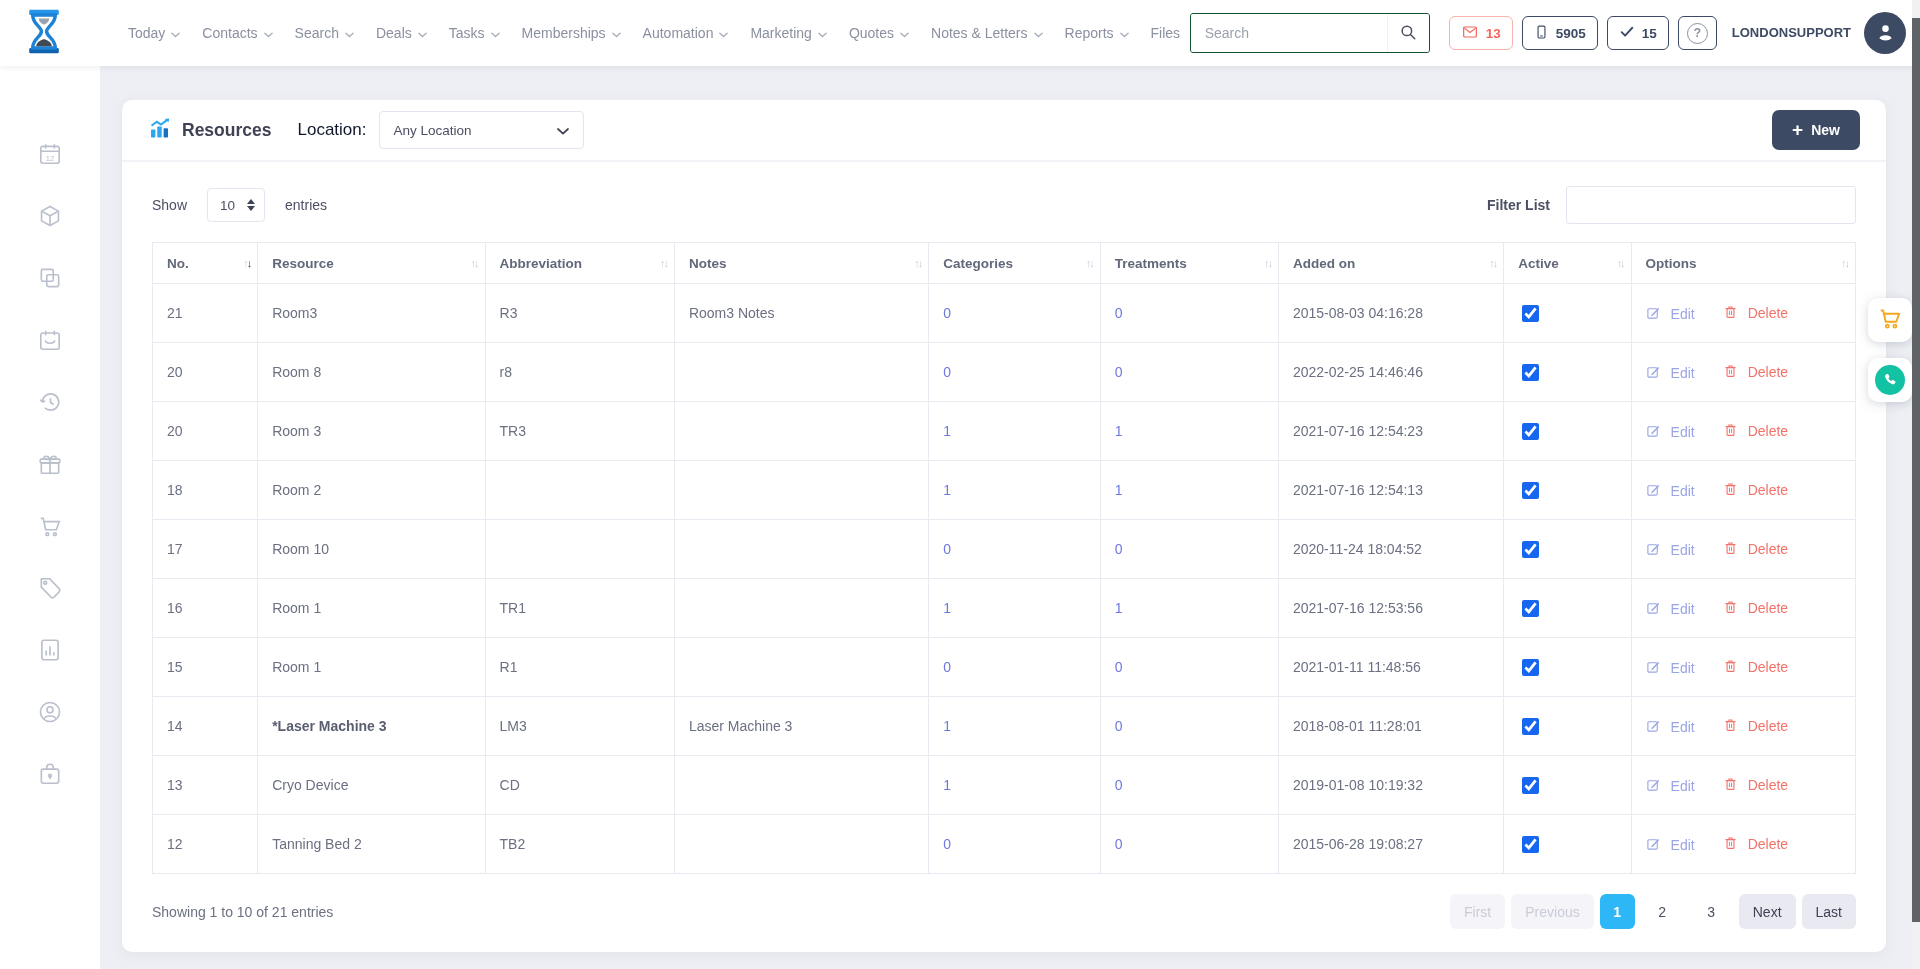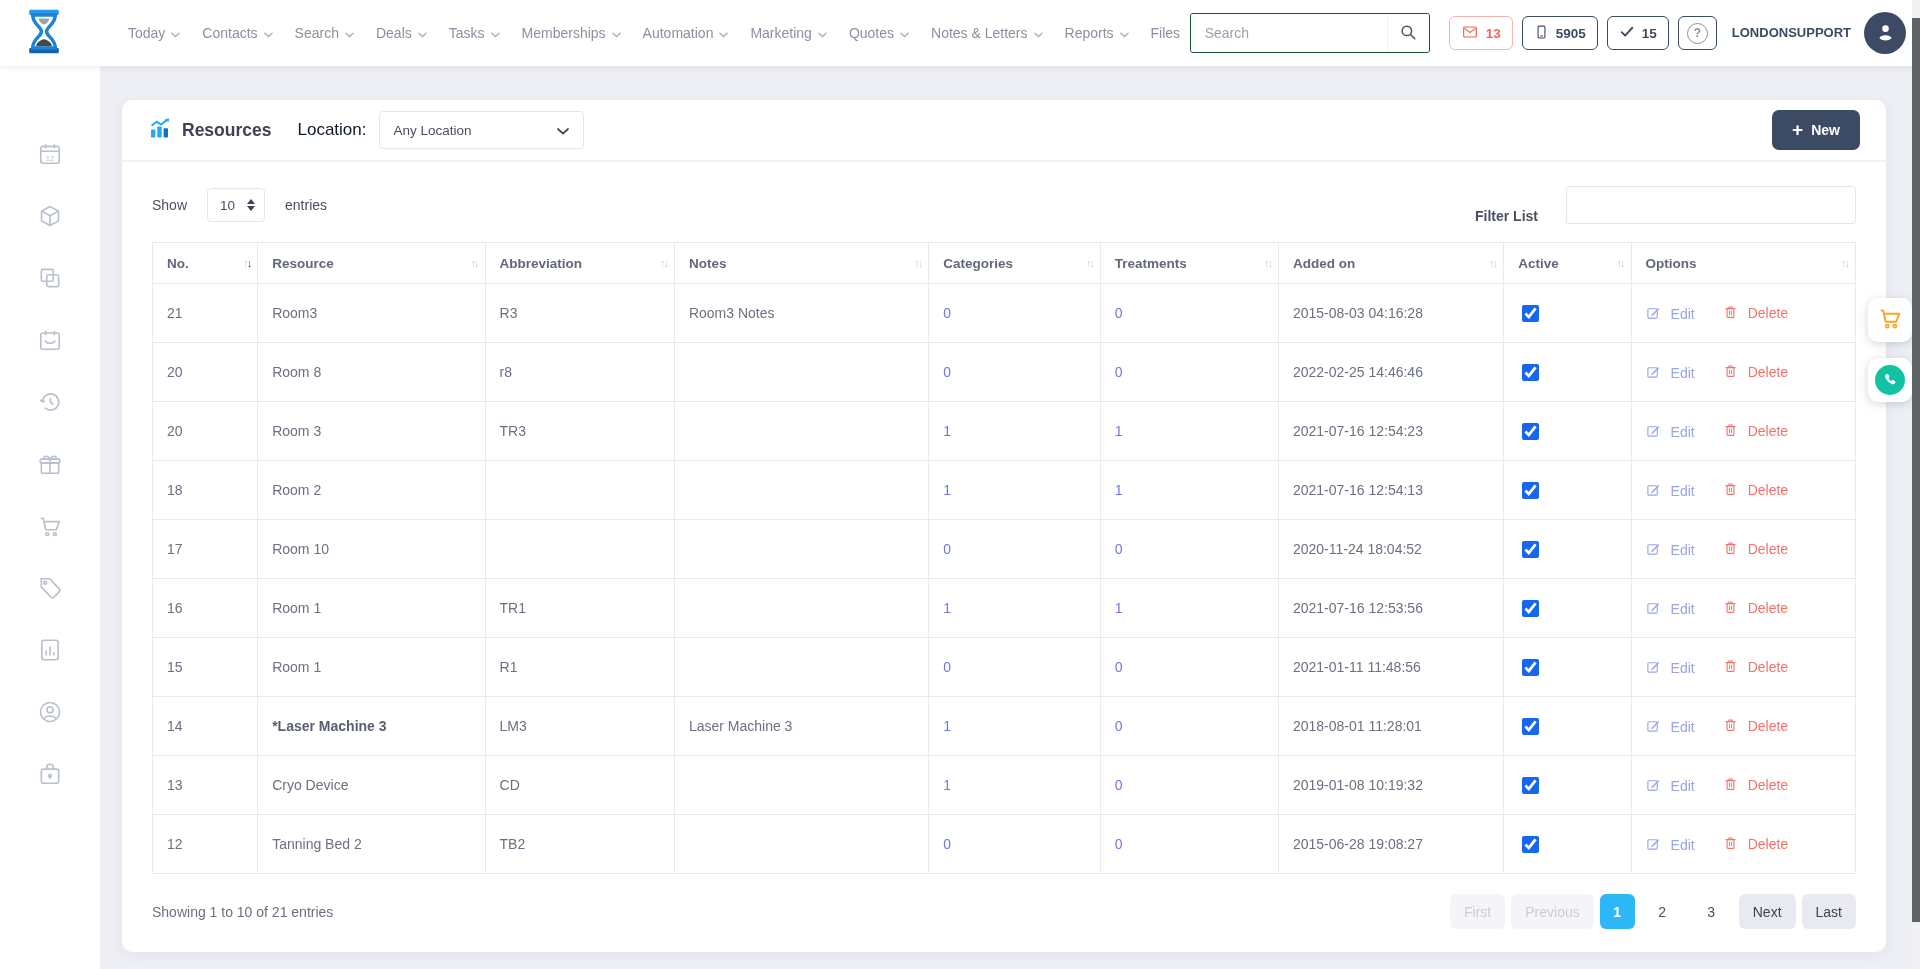--- a/index.html
+++ b/index.html
@@ -45,21 +45,21 @@
            font-size:14px;font-weight:700;display:flex;align-items:center;justify-content:center;gap:8px;cursor:pointer;}
   .plus{font-size:19px;font-weight:700;line-height:1;margin-top:-2px;}
 
   .card-body{padding:0 30px;}
   .list-controls{display:flex;align-items:center;justify-content:space-between;margin:24px 0 18px;}
   .show-entries{display:flex;align-items:center;gap:20px;font-size:14px;color:#4a4f63;}
   .entries-select{width:58px;height:34px;padding:0 9px 0 12px;}
   .spin{display:flex;flex-direction:column;align-items:center;}
   .tri-up{width:0;height:0;border-left:4px solid transparent;border-right:4px solid transparent;border-bottom:5px solid #3f4254;margin-bottom:2px;}
   .tri-down{width:0;height:0;border-left:4px solid transparent;border-right:4px solid transparent;border-top:5px solid #3f4254;}
-  .filter{display:flex;align-items:flex-end;gap:28px;font-size:14px;color:#4a4f63;font-weight:700;}
+  .filter{display:flex;align-items:center;gap:16px;font-size:14px;color:#4a4f63;font-weight:700;}
   .filter input{width:268px;height:36px;border:1px solid #e2e6ee;border-radius:3px;padding:0 10px;font-size:14px;color:#555;outline:none;}
 
   table{width:100%;border-collapse:collapse;table-layout:fixed;}
   th{height:41px;border:1px solid #e7eaf1;font-size:13.5px;color:#62687a;font-weight:700;text-align:left;
      padding:0 24px 0 14px;position:relative;box-sizing:border-box;}
   .sort{position:absolute;right:7px;top:50%;transform:translateY(-50%);font-size:11px;color:#c9cdd8;letter-spacing:-2px;font-weight:400;}
   .sort .active{color:#3f4254;font-weight:700;}
   td{height:59px;border:1px solid #e7eaf1;font-size:14px;color:#6b7082;padding:0 10px 0 14px;box-sizing:border-box;}
   td a.link{color:#6d79e0;text-decoration:none;cursor:pointer;}
   .bold{font-weight:700;color:#595f70;}

